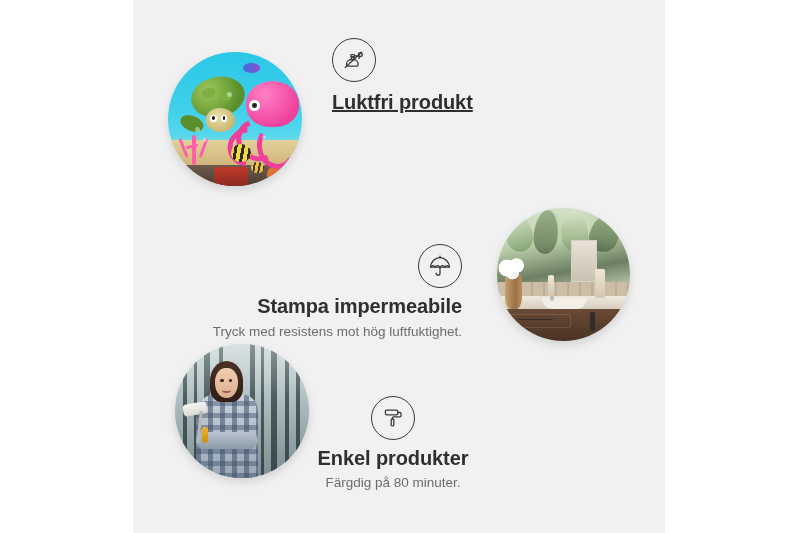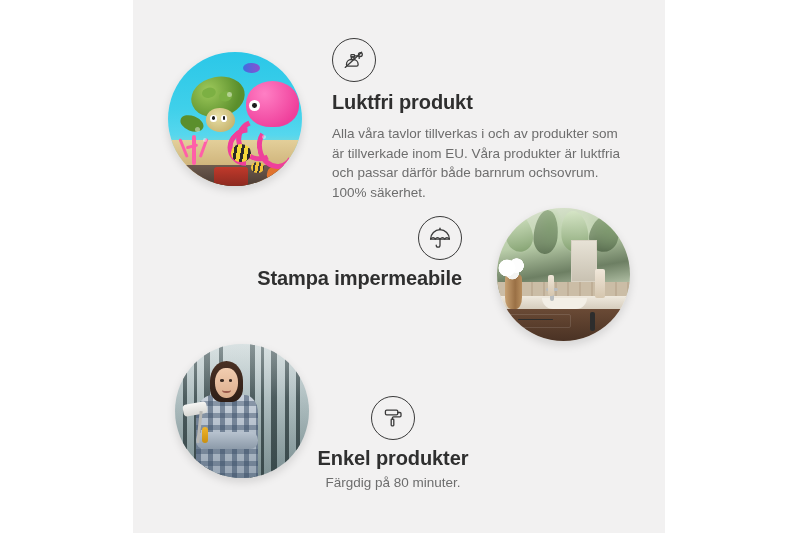--- a/index.html
+++ b/index.html
@@ -54,24 +54,24 @@
   .feat-desc{
     font-size:13.5px;
     color:#6d6d6d;
     line-height:1.46;
     margin:0;
   }
 
   
   #feature-1{left:332px;top:38px;width:300px;}
   #feature-1 .icon-badge{margin-bottom:8px;}
-  #feature-1 .feat-title{margin-bottom:10px;}
-
-  
-  #feature-2{left:200px;top:216px;width:262px;text-align:right;}
+  #feature-1 .feat-title{margin-bottom:18px;text-decoration:underline;}
+
+  
+  #feature-2{left:200px;top:244px;width:262px;text-align:right;}
   #feature-2 .icon-badge{margin-left:auto;margin-bottom:6px;}
   #feature-2 .feat-title{margin-bottom:4px;}
 
   
   #feature-3{left:278px;top:396px;width:230px;text-align:center;}
   #feature-3 .icon-badge{margin:0 auto 6px;}
   #feature-3 .feat-title{margin-bottom:3px;}
 
   
   .sea{
@@ -367,21 +367,20 @@
       <svg width="26" height="26" viewBox="0 0 26 26" fill="none" stroke="#3a3a3a" stroke-width="1.3" stroke-linecap="round" stroke-linejoin="round">
         <path d="M5.5 17.2c0-2.6 2.1-4.7 4.7-4.7h2.2c2.6 0 4.7 2.1 4.7 4.7v0.6a1.4 1.4 0 0 1-1.4 1.4H6.9a1.4 1.4 0 0 1-1.4-1.4z"></path>
         <path d="M10.4 12.5V9.9h2.6v2.6"></path>
         <rect x="9.9" y="7.6" width="3.6" height="2.4" rx="0.6"></rect>
         <path d="M13.6 8.8h3.1a1.5 1.5 0 0 1 1.5 1.5v1.1"></path>
         <circle cx="19.4" cy="7.6" r="1.9"></circle>
         <path d="M4.2 20.4L20.6 5.2"></path>
       </svg>
     </div>
     <div class="feat-title">Luktfri produkt</div>
-    <div class="feat-desc">Alla våra tavlor tillverkas i och av produkter som är tillverkade inom EU. Våra produkter är luktfria och passar därför både barnrum ochsovrum. 100% säkerhet.</div>
   </div>
 
   <div class="circle" id="img-bathroom" style="left:497px;top:208px;width:133px;height:133px;">
     <div class="art bath">
       <div class="wall">
         <div class="leaf l1"></div>
         <div class="leaf l2 dark"></div>
         <div class="leaf l3"></div>
         <div class="leaf l4 dark"></div>
       </div>
@@ -405,20 +404,21 @@
   <div class="feature" id="feature-2">
     <div class="icon-badge">
       <svg width="26" height="26" viewBox="0 0 26 26" fill="none" stroke="#3a3a3a" stroke-width="1.3" stroke-linecap="round" stroke-linejoin="round">
         <path d="M3.6 14.1a9.4 9.4 0 0 1 18.8 0z"></path>
         <path d="M3.6 14.1c1.6-2.1 3.5-2.1 4.7 0 1.2-2.1 3.1-2.1 4.7 0 1.6-2.1 3.5-2.1 4.7 0 1.2-2.1 3.1-2.1 4.7 0"></path>
         <path d="M13 14.1v6.1a1.9 1.9 0 0 1-3.8 0"></path>
         <path d="M13 4.7V3.2"></path>
       </svg>
     </div>
     <div class="feat-title">Stampa impermeabile</div>
+    <div class="feat-desc">Tryck med resistens mot hög luftfuktighet.</div>
   </div>
 
   <div class="circle" id="img-forest" style="left:175px;top:344px;width:134px;height:134px;">
     <div class="art forest">
       <div class="tree t1"></div>
         <div class="tree t2"></div>
         <div class="tree t3"></div>
       <div class="tree t4"></div>
         <div class="tree t5"></div>
         <div class="tree t6"></div>

